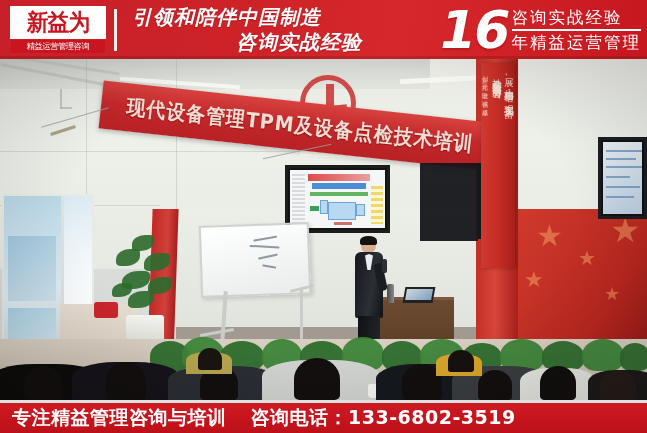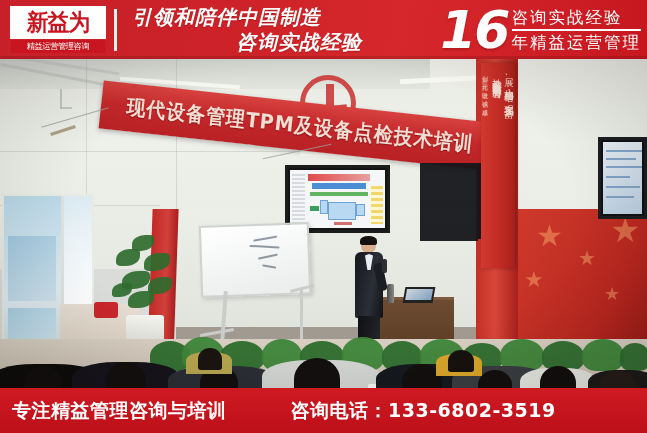--- a/index.html
+++ b/index.html
@@ -375,33 +375,33 @@
   }
 
   .vignette{
     position:absolute; inset:0;
     background:radial-gradient(ellipse at 50% 45%,rgba(0,0,0,0) 55%,rgba(0,0,0,.16) 100%);
     pointer-events:none;
   }
 
   
   .footer{
-    position:absolute; left:0; bottom:0; width:647px; height:45px;
+    position:absolute; left:0; bottom:0; width:647px; height:30px;
     background:linear-gradient(180deg,#cf1a22,#bc1019);
     display:flex; align-items:center;
   }
   .footer-left{
     color:#ffffff; font-size:19px; letter-spacing:0.5px;
     font-family:"DejaVu Sans","Liberation Sans",sans-serif;
     margin-left:12px; white-space:nowrap; font-weight:600;
   }
   .footer-right{
     color:#ffffff; font-size:19px; letter-spacing:0.5px;
     font-family:"DejaVu Sans","Liberation Sans",sans-serif;
-    margin-left:64px; white-space:nowrap; font-weight:600;
+    margin-left:24px; white-space:nowrap; font-weight:600;
   }
 </style>
 </head>
 <body>
 
 <div class="shot">
 
   <div class="header">
 
     <div class="logo">

